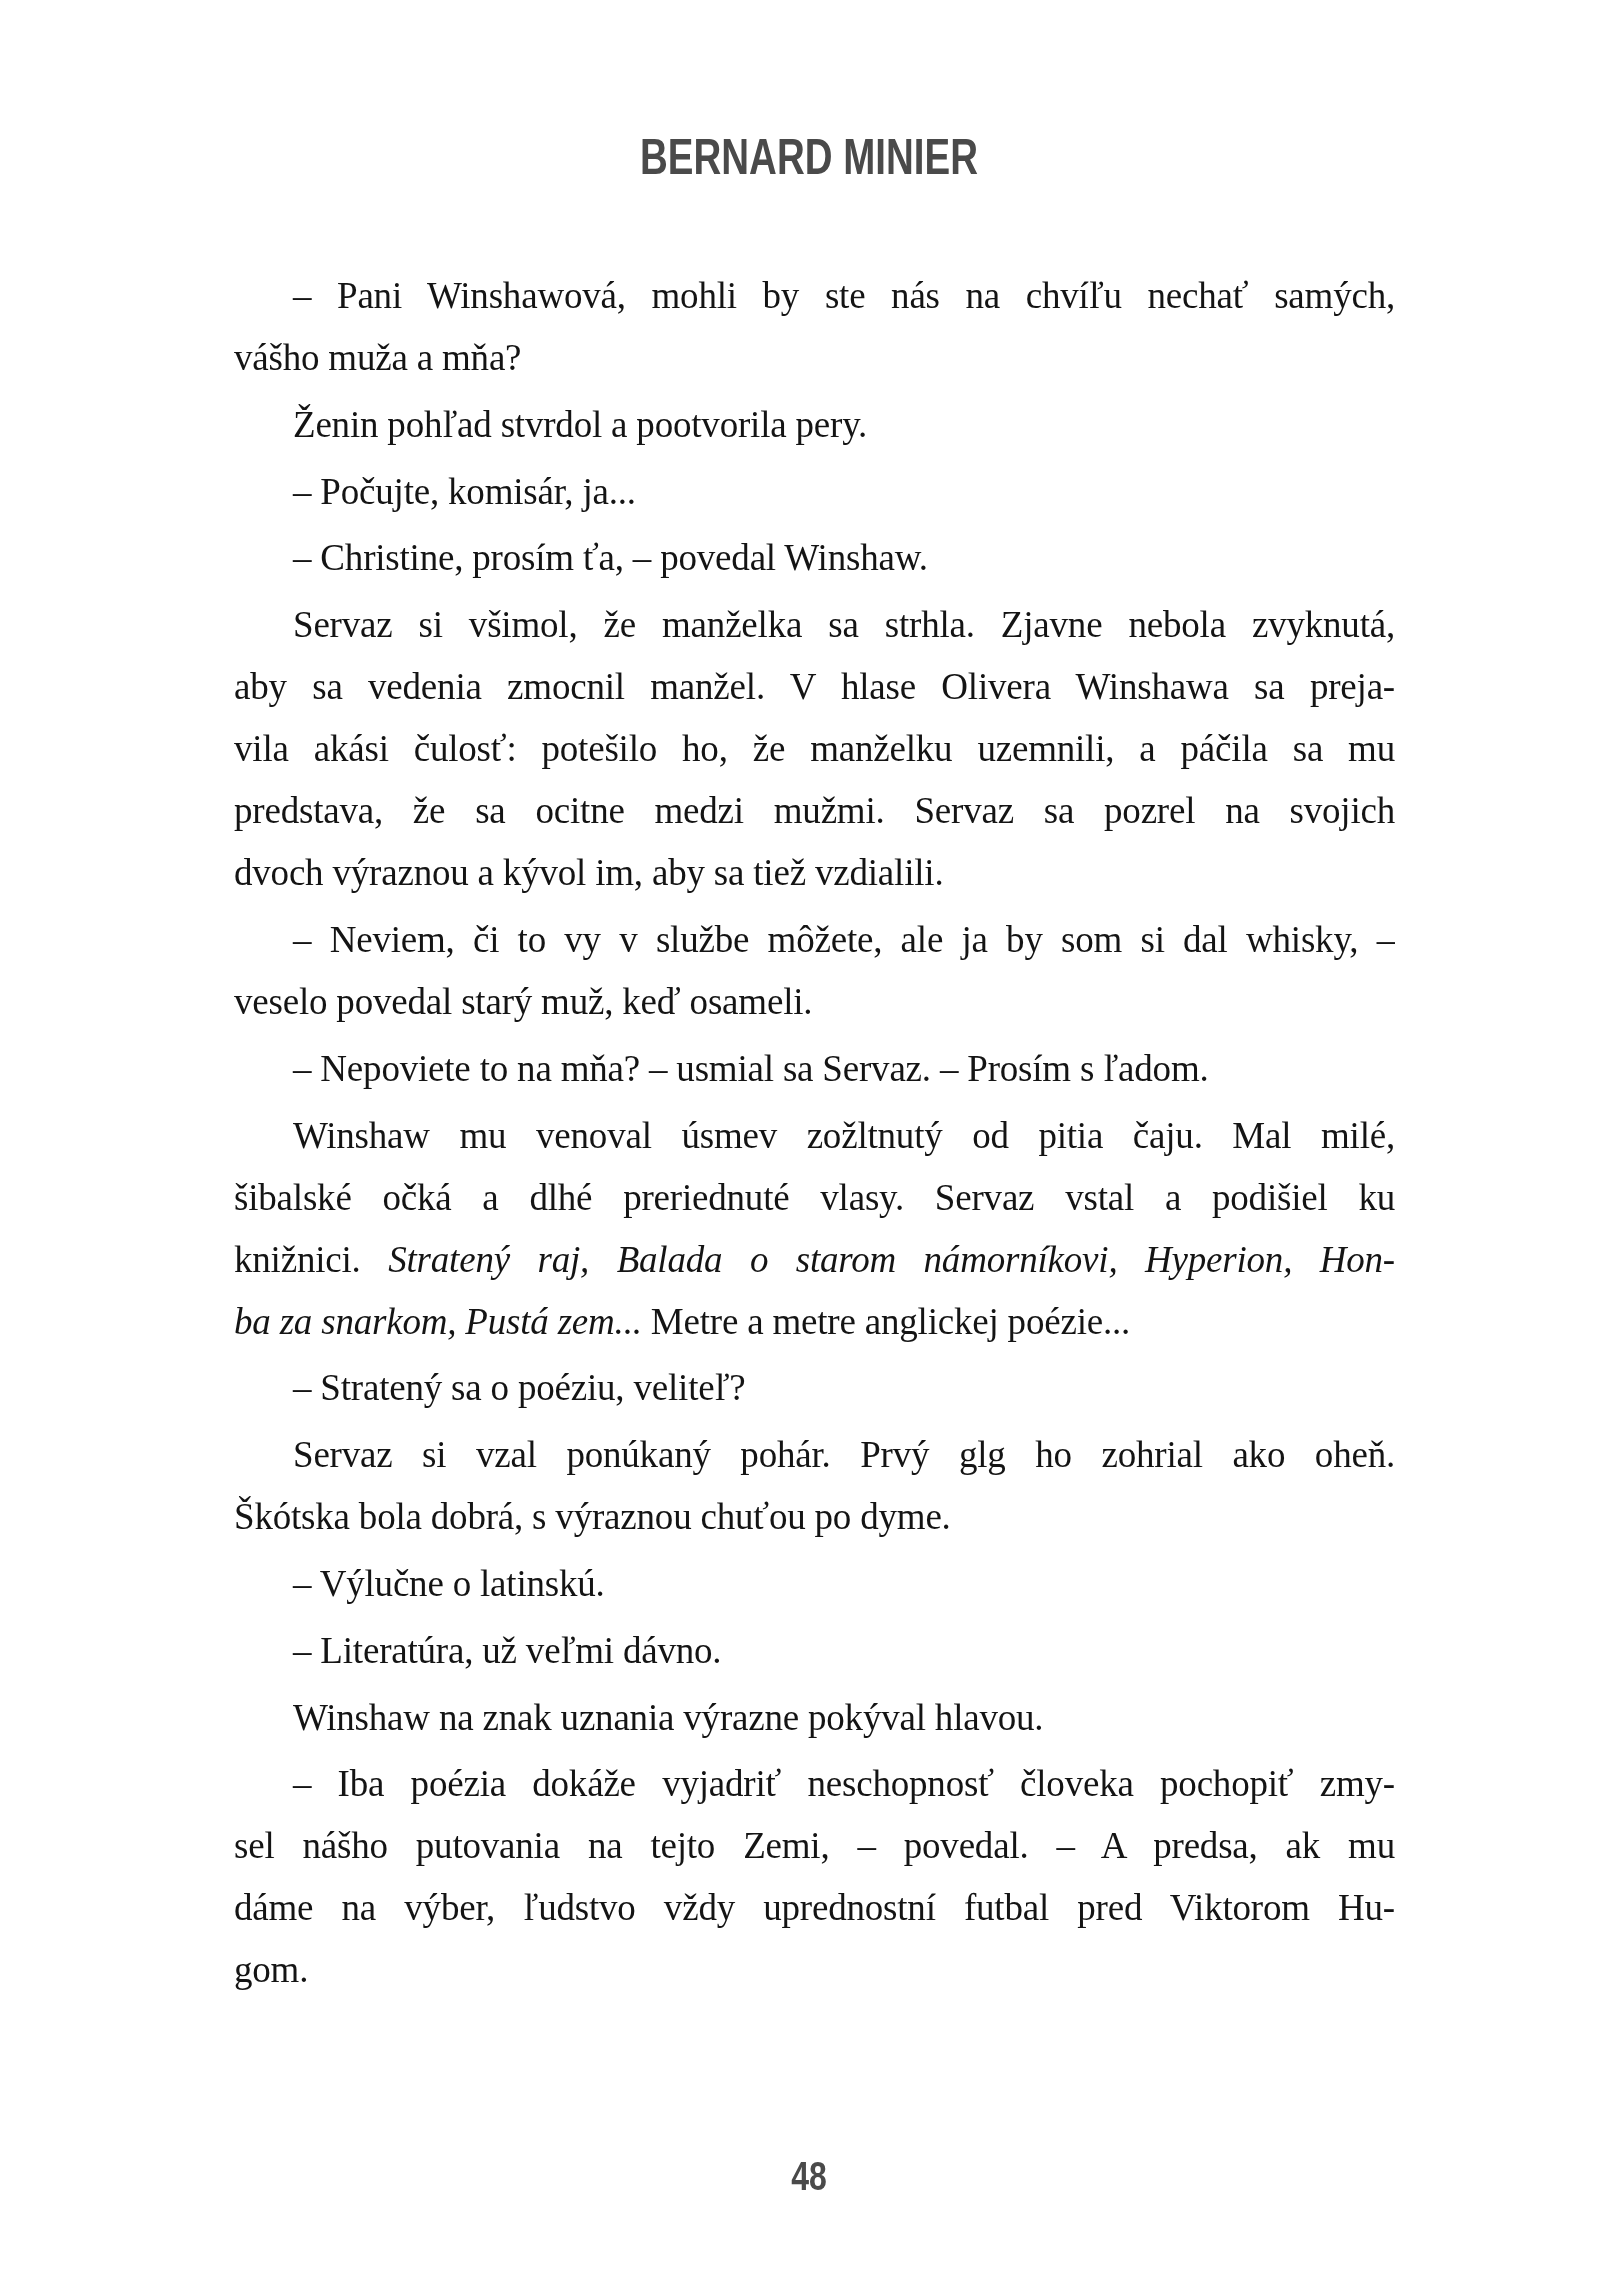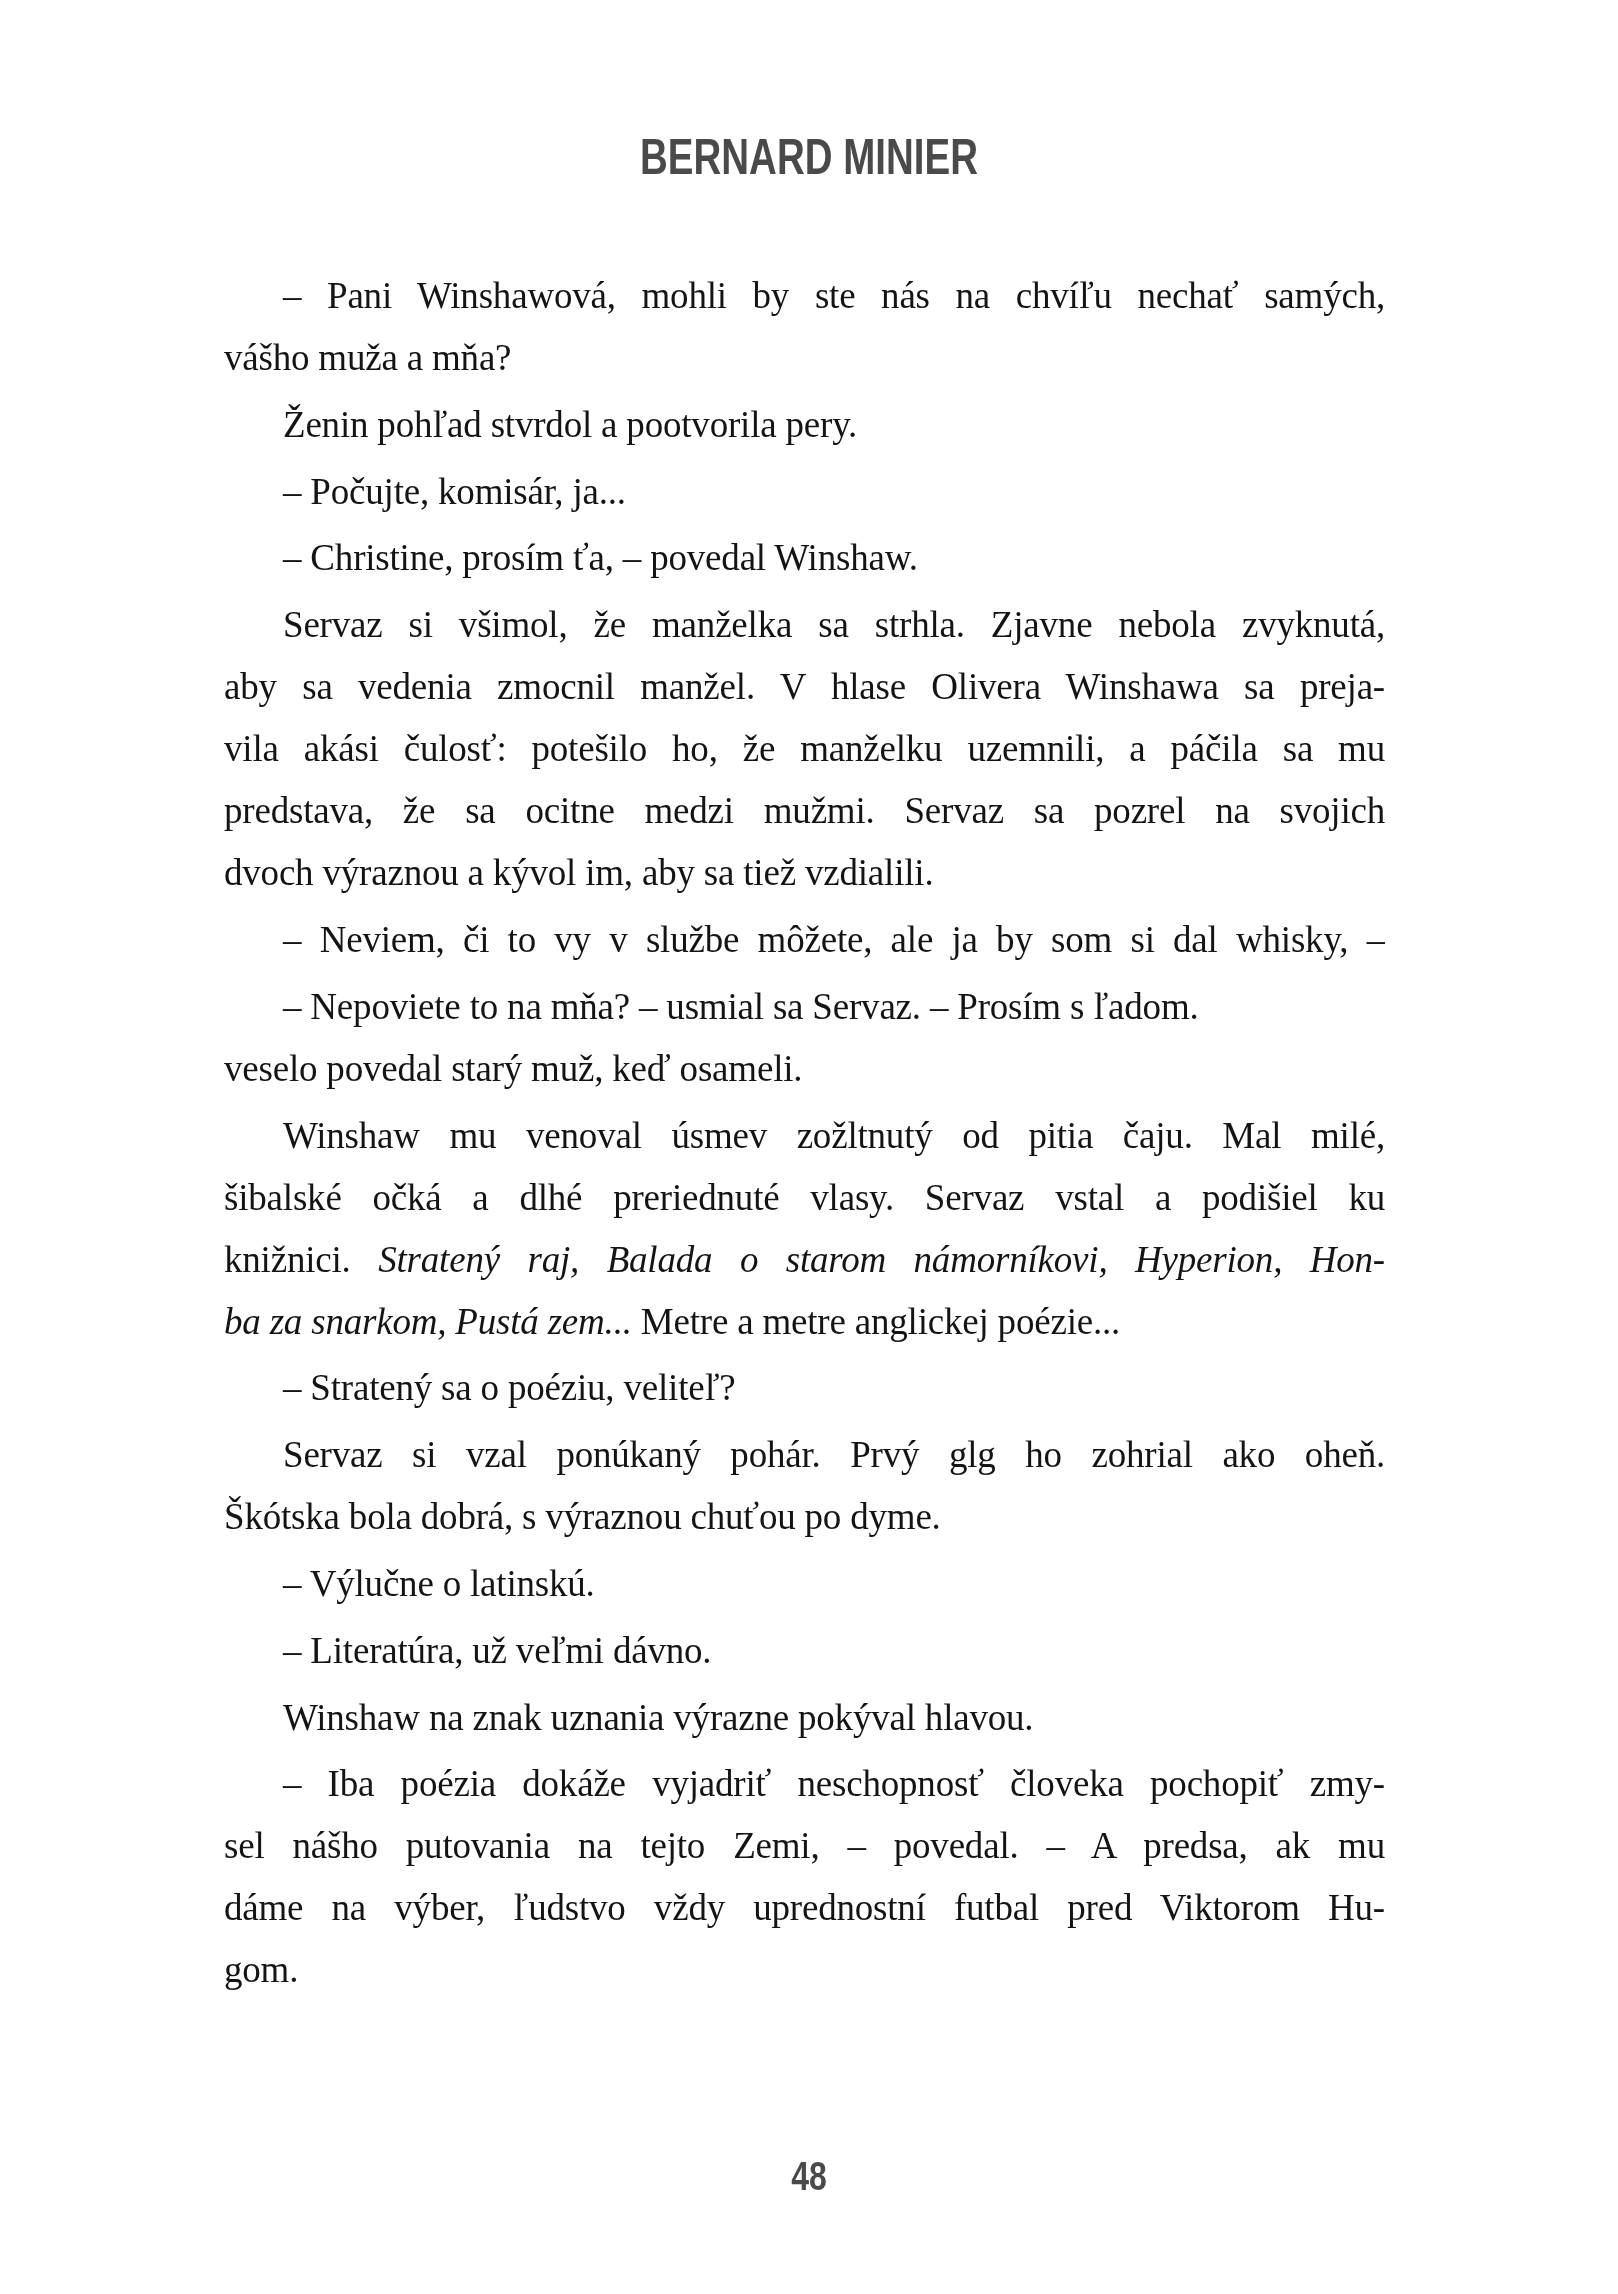--- a/index.html
+++ b/index.html
@@ -25,21 +25,21 @@
     font-family: "Liberation Sans", sans-serif;
     font-weight: bold;
     font-size: 50px;
     letter-spacing: 0px;
     color: #4a4a4a;
     transform: scaleX(0.77);
     white-space: nowrap;
   }
   .text-block {
     position: absolute;
-    left: 224px;
+    left: 234px;
     top: 265px;
     width: 1161px;
     font-size: 37px;
     line-height: 62px;
     letter-spacing: -0.2px;
   }
   .line {
     height: 62px;
     overflow: hidden;
     text-align: justify;
@@ -76,22 +76,22 @@
       <div class="line noj"><span>vášho muža a mňa?</span></div>
       <div class="line ind noj ps"><span>Ženin pohľad stvrdol a pootvorila pery.</span></div>
       <div class="line ind noj ps"><span>– Počujte, komisár, ja...</span></div>
       <div class="line ind noj ps"><span>– Christine, prosím ťa, – povedal Winshaw.</span></div>
       <div class="line ind ps"><span>Servaz si všimol, že manželka sa strhla. Zjavne nebola zvyknutá,</span></div>
       <div class="line"><span>aby sa vedenia zmocnil manžel. V hlase Olivera Winshawa sa preja-</span></div>
       <div class="line"><span>vila akási čulosť: potešilo ho, že manželku uzemnili, a páčila sa mu</span></div>
       <div class="line"><span>predstava, že sa ocitne medzi mužmi. Servaz sa pozrel na svojich</span></div>
       <div class="line noj"><span>dvoch výraznou a kývol im, aby sa tiež vzdialili.</span></div>
       <div class="line ind ps"><span>– Neviem, či to vy v službe môžete, ale ja by som si dal whisky, –</span></div>
+      <div class="line noj"><span>veselo povedal starý muž, keď osameli.</span></div>
       <div class="line ind noj ps"><span>– Nepoviete to na mňa? – usmial sa Servaz. – Prosím s ľadom.</span></div>
-      <div class="line noj"><span>veselo povedal starý muž, keď osameli.</span></div>
       <div class="line ind ps"><span>Winshaw mu venoval úsmev zožltnutý od pitia čaju. Mal milé,</span></div>
       <div class="line"><span>šibalské očká a dlhé preriednuté vlasy. Servaz vstal a podišiel ku</span></div>
       <div class="line"><span>knižnici. </span><span class="it">Stratený raj, Balada o starom námorníkovi, Hyperion, Hon-</span></div>
       <div class="line noj"><span class="it">ba za snarkom, Pustá zem...</span><span> Metre a metre anglickej poézie...</span></div>
       <div class="line ind noj ps"><span>– Stratený sa o poéziu, veliteľ?</span></div>
       <div class="line ind ps"><span>Servaz si vzal ponúkaný pohár. Prvý glg ho zohrial ako oheň.</span></div>
       <div class="line noj"><span>Škótska bola dobrá, s výraznou chuťou po dyme.</span></div>
       <div class="line ind noj ps"><span>– Výlučne o latinskú.</span></div>
       <div class="line ind noj ps"><span>– Literatúra, už veľmi dávno.</span></div>
       <div class="line ind noj ps"><span>Winshaw na znak uznania výrazne pokýval hlavou.</span></div>

